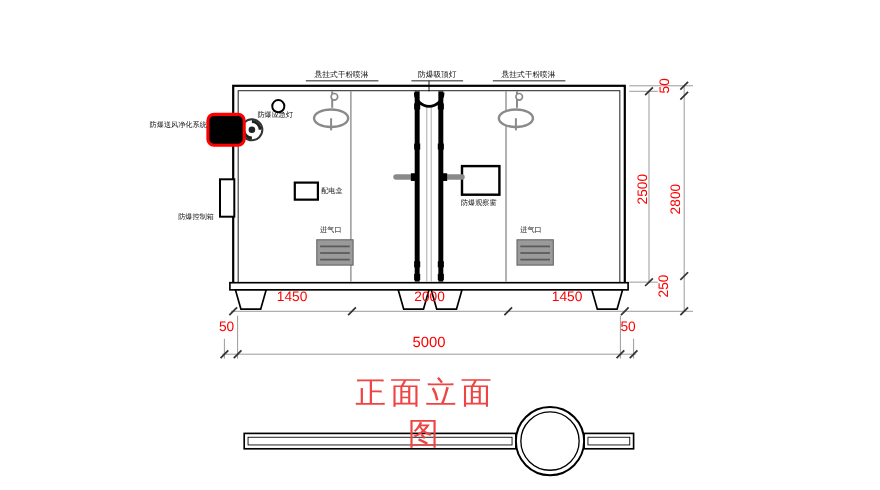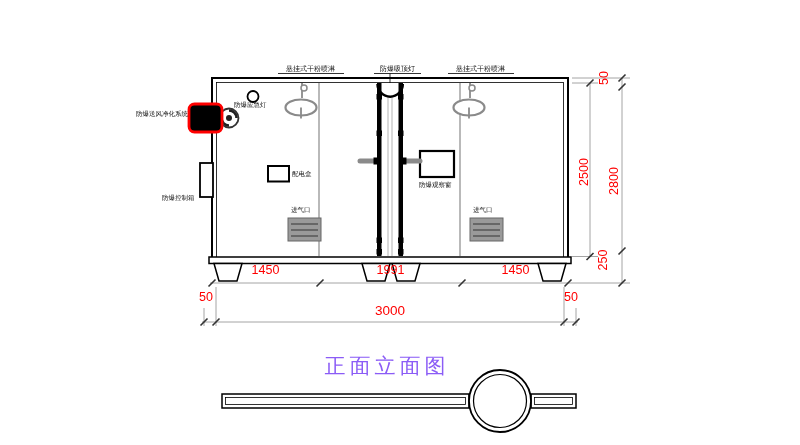--- a/index.html
+++ b/index.html
@@ -7,22 +7,22 @@
           font-family:"Liberation Sans",sans-serif;text-decoration:underline;}
   svg{position:absolute;left:0;top:0;}
   .lbl{position:absolute;font-size:7px;line-height:1.1;color:#111;white-space:nowrap;
        font-family:"Liberation Sans",sans-serif;}
   .lbl.small{font-size:6.5px;}
   .ctr{text-align:center;}
   .dim{position:absolute;font-size:12.5px;font-weight:400;color:#fe0000;text-align:center;
        white-space:nowrap;font-family:"Liberation Sans",sans-serif;}
   .dim.big{font-size:13.5px;}
   .rot{transform:rotate(-90deg);transform-origin:center center;}
-  .title{position:absolute;left:312px;top:352px;width:150px;text-align:center;
-         font-family:"DejaVu Serif",serif;font-size:21px;letter-spacing:4px;color:#8b5cf6;}
+  .title{position:absolute;left:312px;top:338px;width:150px;text-align:center;
+         font-family:"DejaVu Serif",serif;font-size:28px;letter-spacing:4px;color:#ef4444;}
 </style>
 </head>
 <body>
 
 <div class="canvas">
 
 <svg width="800" height="445" viewBox="0 0 800 445">
 
   <g stroke="#9a9a9a" stroke-width="0.9" fill="none">
     <line x1="210" y1="283" x2="572" y2="283"></line>
@@ -161,24 +161,24 @@
 <div class="lbl ctr" style="left:447px;top:65px;width:67px;">悬挂式干粉喷淋</div>
 <div class="lbl small" style="left:234px;top:101px;">防爆应急灯</div>
 <div class="lbl small" style="left:136px;top:110px;">防爆送风净化系统</div>
 <div class="lbl small" style="left:162px;top:194px;">防爆控制箱</div>
 <div class="lbl small" style="left:292px;top:170px;">配电盒</div>
 <div class="lbl small" style="left:419px;top:181px;">防爆观察窗</div>
 <div class="lbl small" style="left:291px;top:206px;">进气口</div>
 <div class="lbl small" style="left:473px;top:206px;">进气口</div>
 
 <div class="dim" style="left:238px;top:263px;width:55px;">1450</div>
-<div class="dim" style="left:363px;top:263px;width:55px;">1991</div>
+<div class="dim" style="left:363px;top:263px;width:55px;">2000</div>
 <div class="dim" style="left:488px;top:263px;width:55px;">1450</div>
 <div class="dim" style="left:193px;top:290px;width:26px;">50</div>
-<div class="dim big" style="left:358px;top:303px;width:64px;">3000</div>
+<div class="dim big" style="left:358px;top:303px;width:64px;">5000</div>
 <div class="dim" style="left:558px;top:290px;width:26px;">50</div>
 <div class="dim rot" style="left:554px;top:165px;width:60px;">2500</div>
 <div class="dim rot" style="left:584px;top:174px;width:60px;">2800</div>
 <div class="dim rot" style="left:591px;top:71px;width:26px;">50</div>
 <div class="dim rot" style="left:583px;top:253px;width:40px;">250</div>
 
 <div class="title">正面立面图</div>
 
 </div>
 

